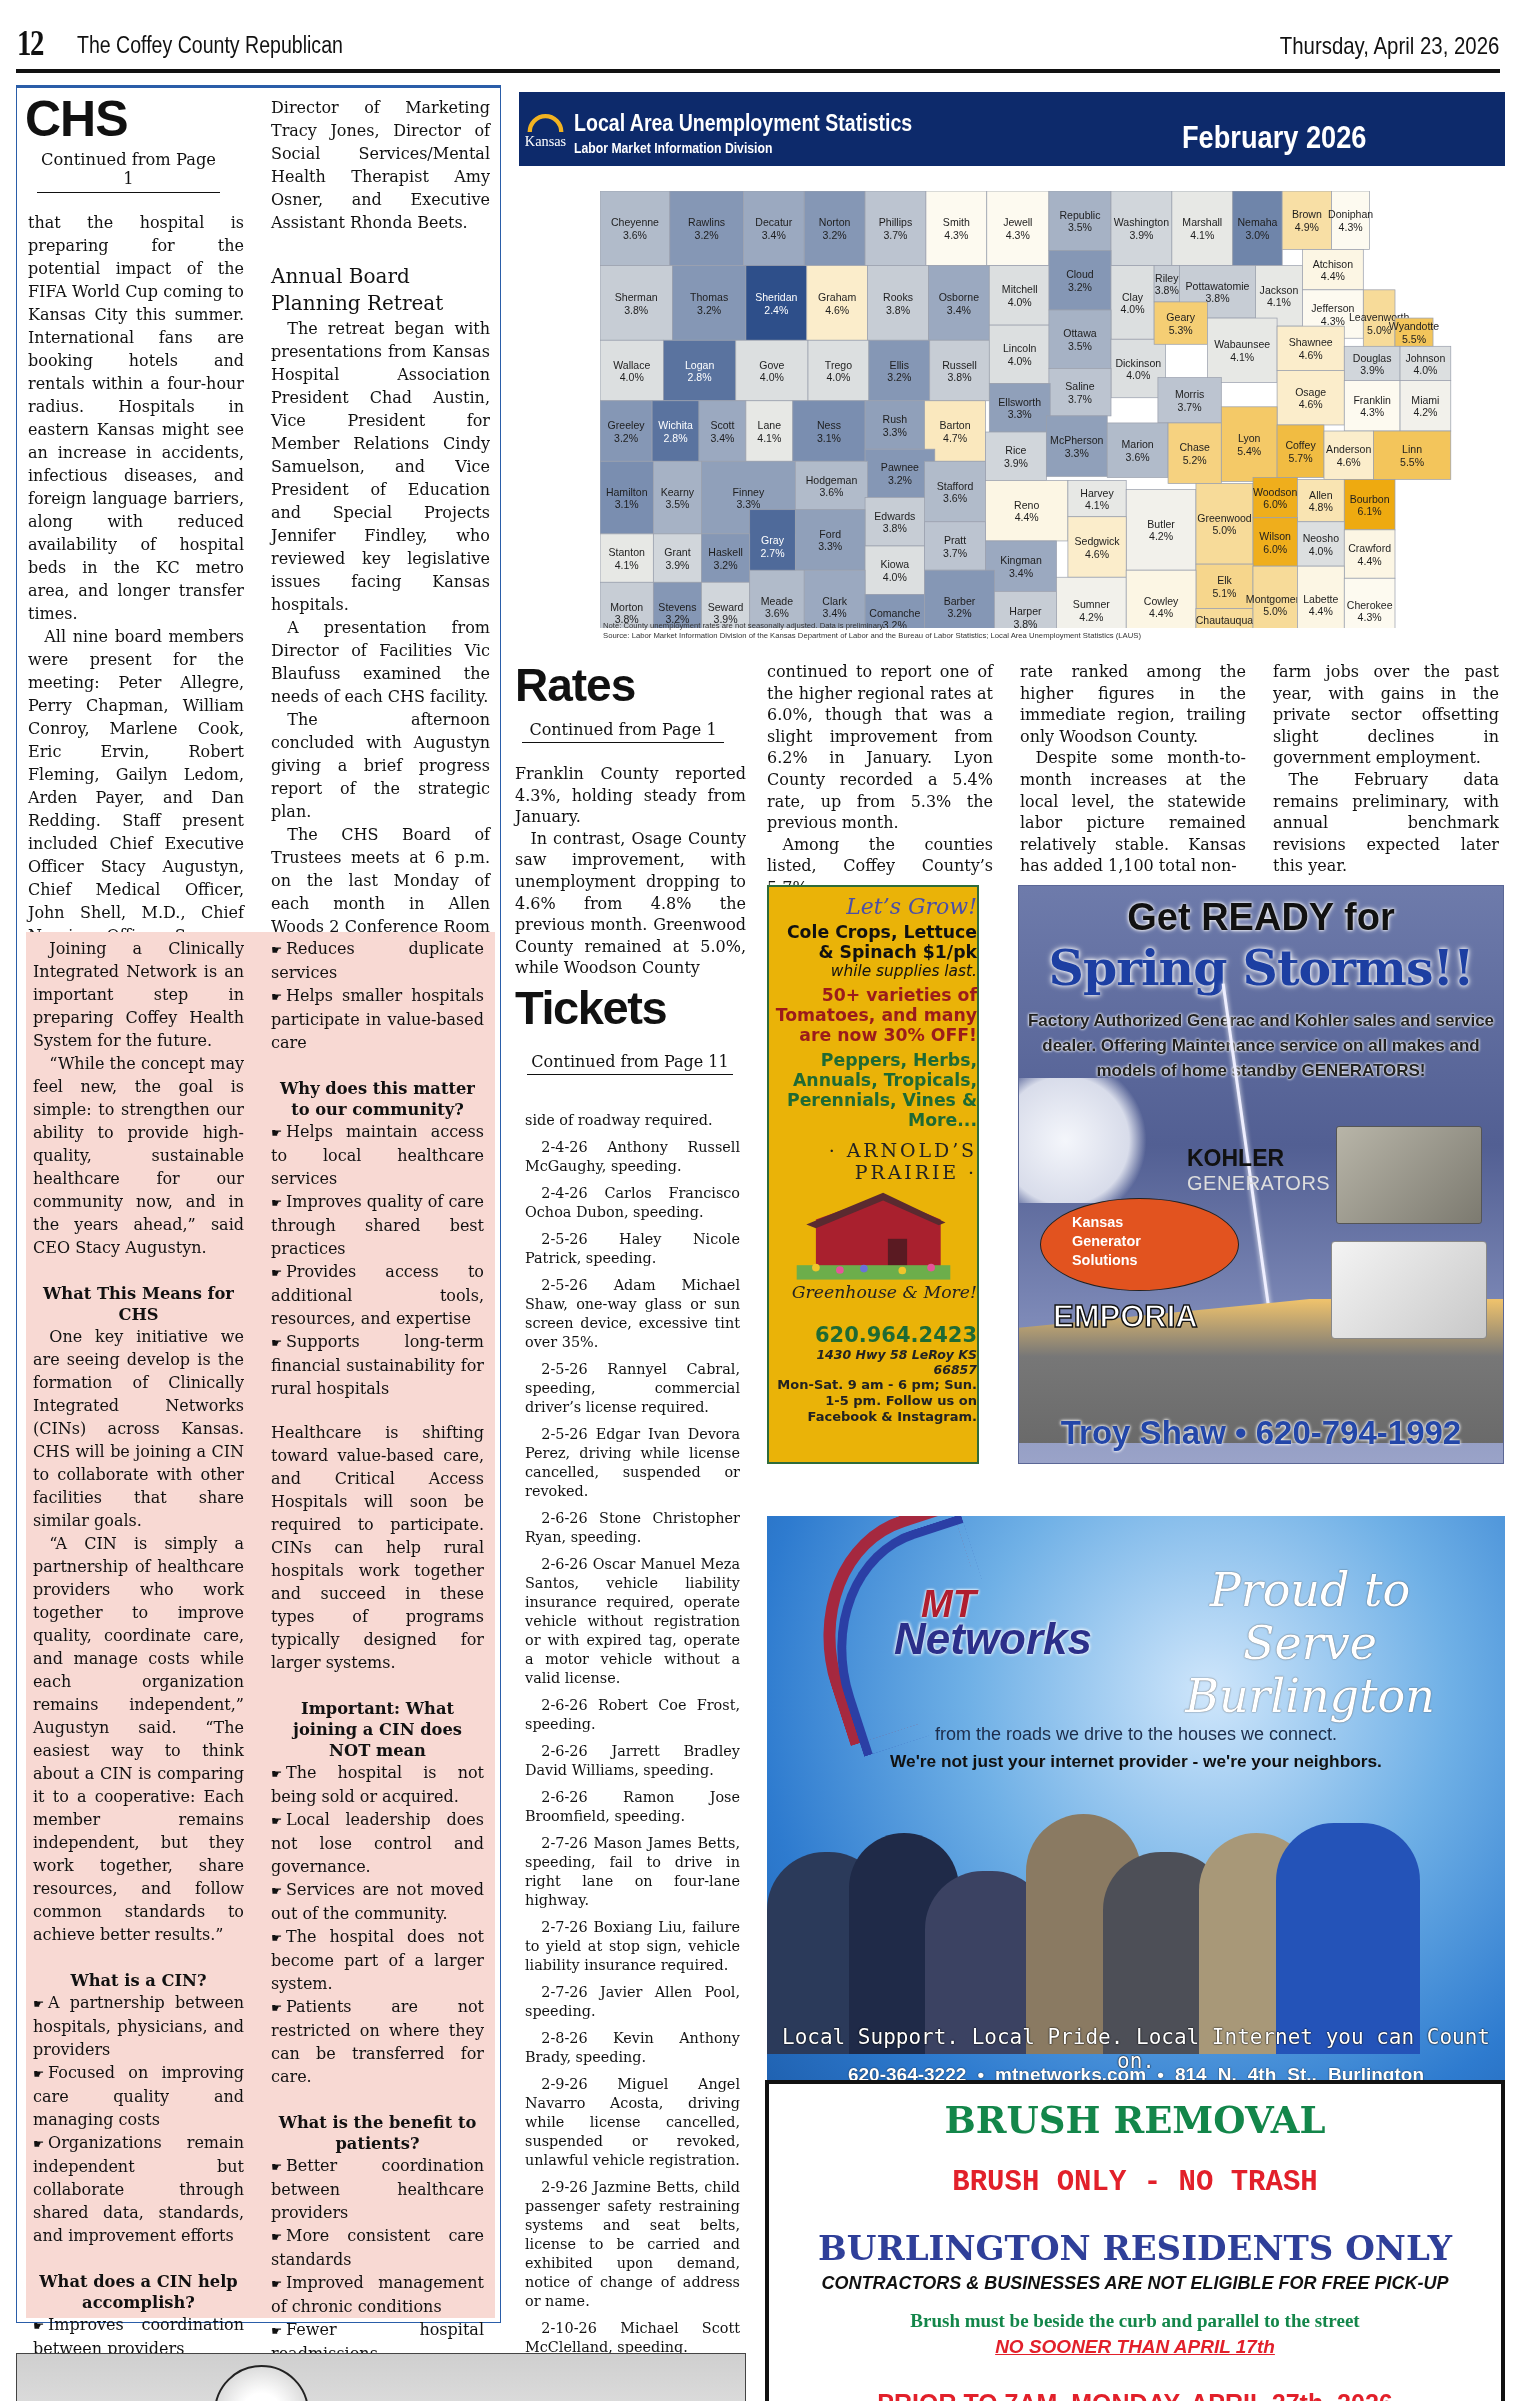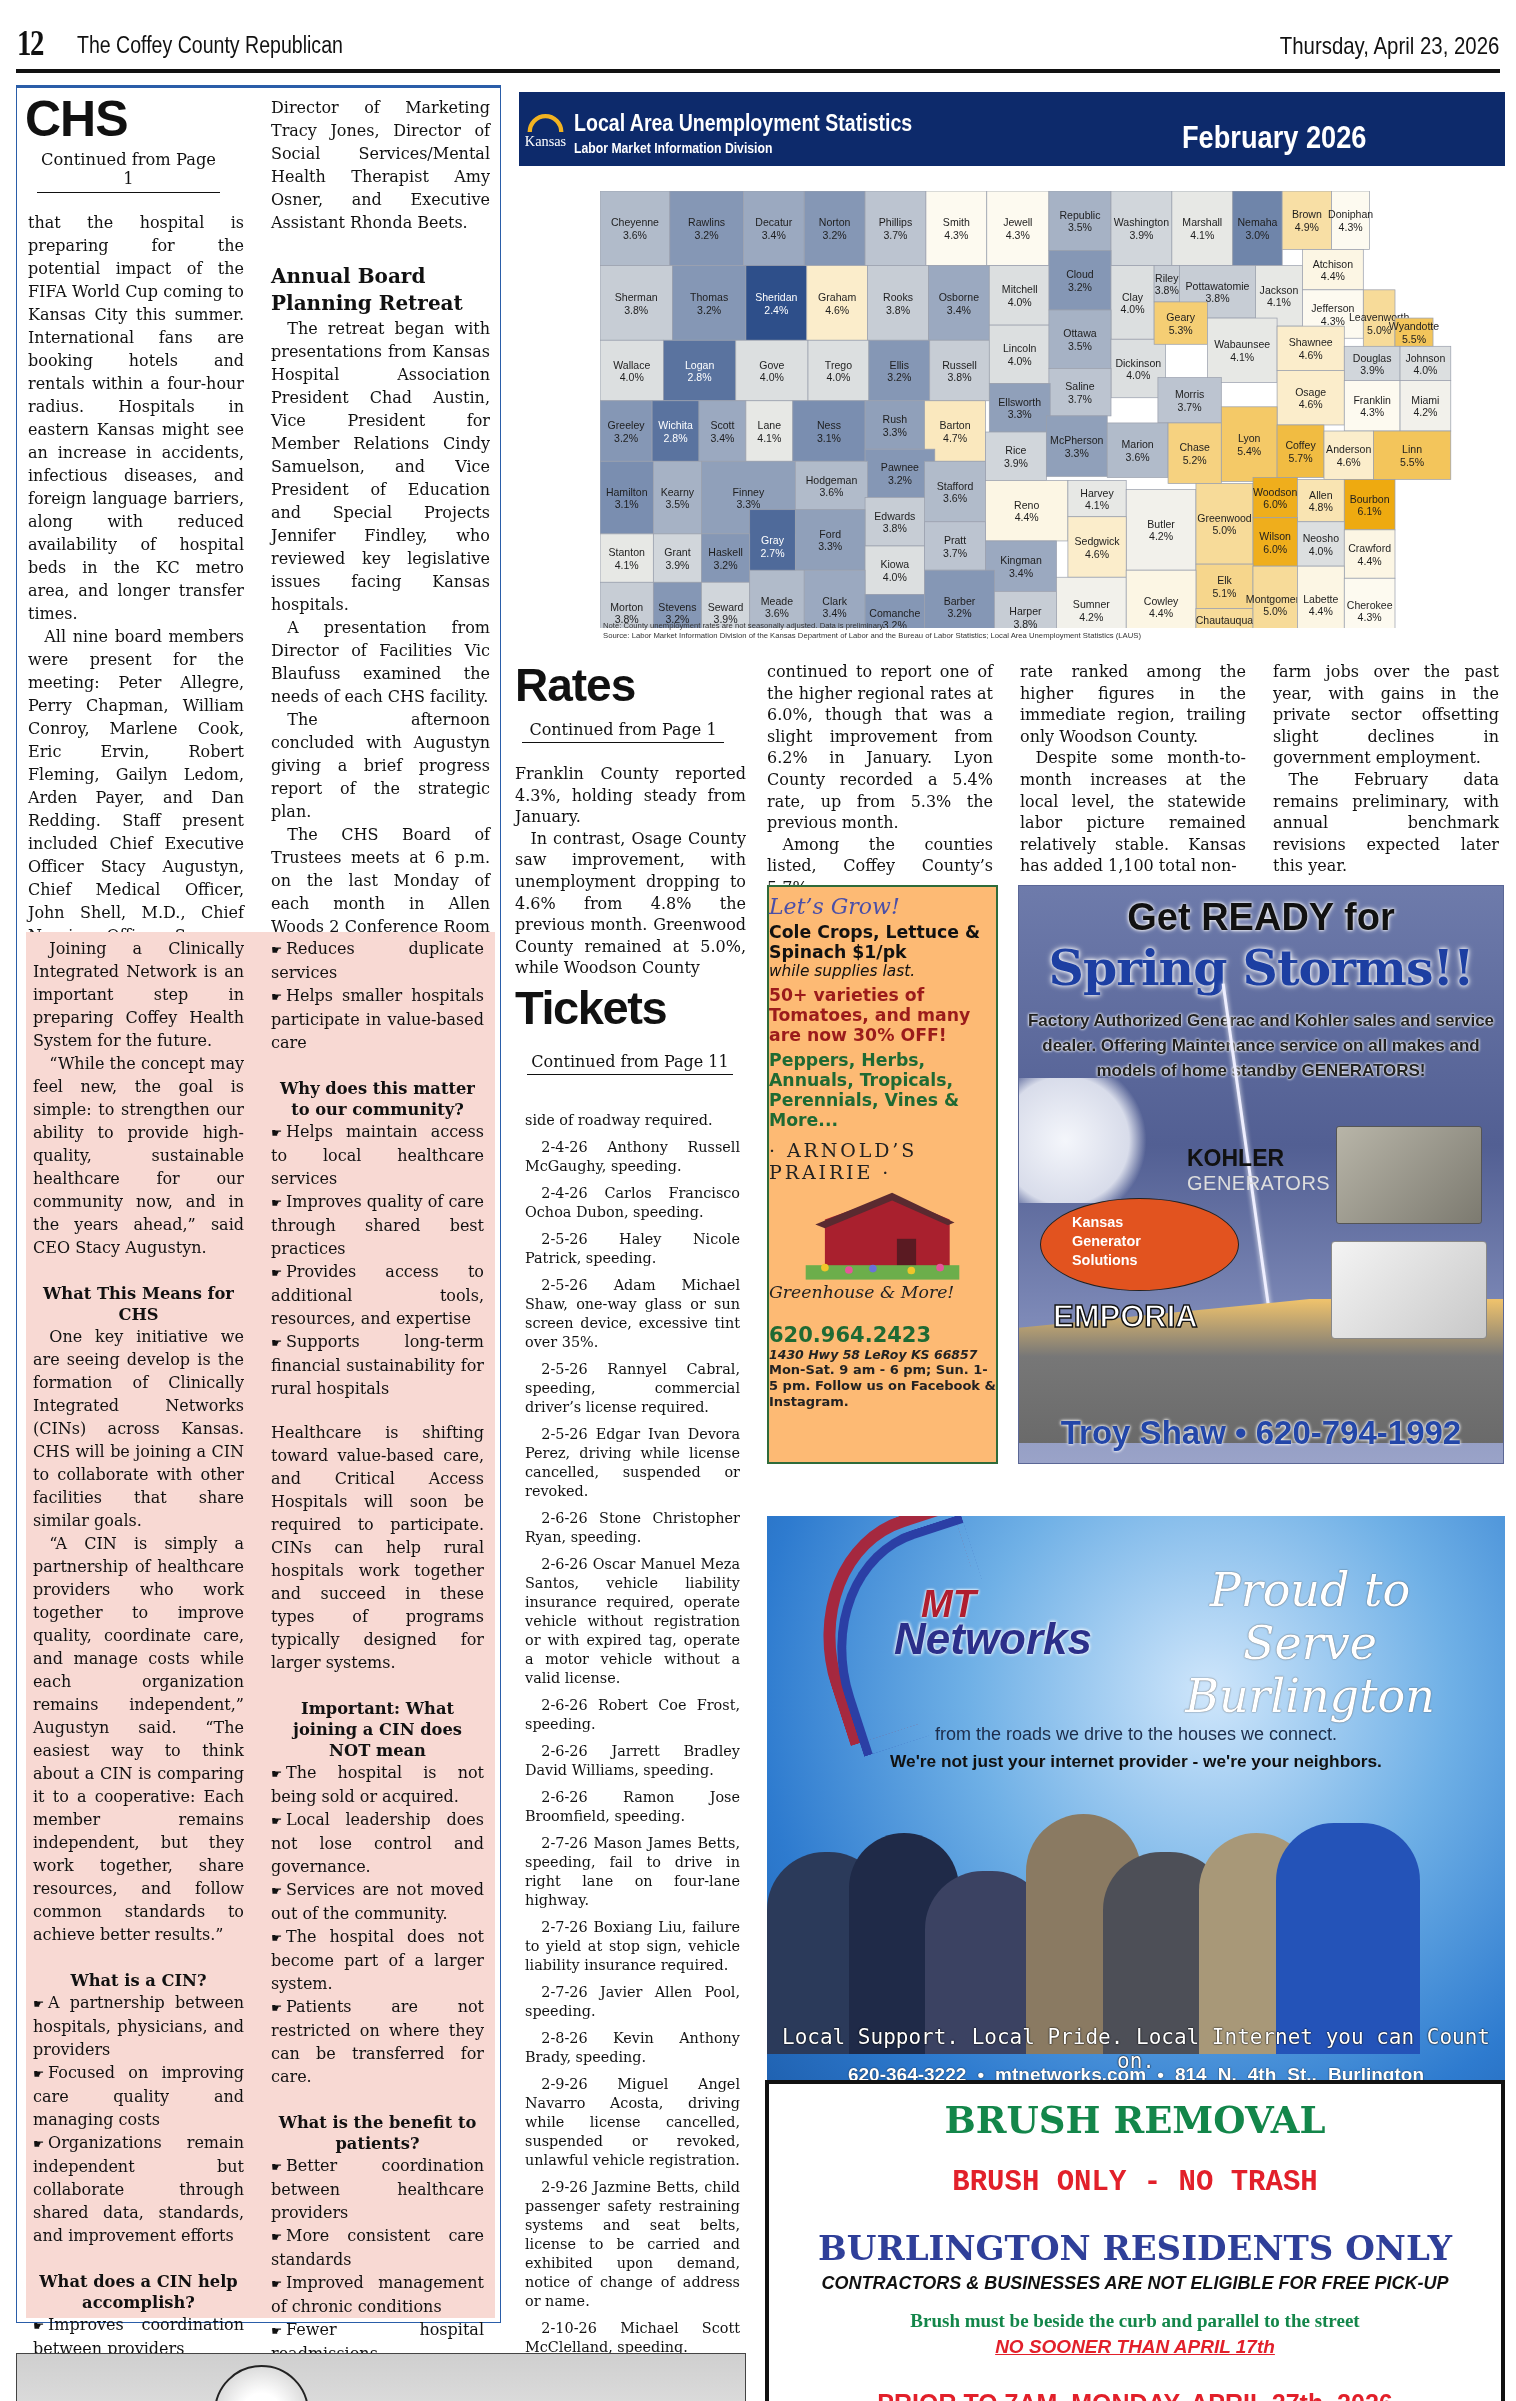--- a/index.html
+++ b/index.html
@@ -14,21 +14,21 @@
 
   
   #chs-box { left: 16.3px; top: 85px; width: 485px; height: 2238px; border: 1.4px solid #2a5da8; border-top: 3.8px solid #2a5da8; box-sizing: border-box; }
   .col-text { font-size: 16px; line-height: 23px; text-align: justify; hyphens: auto; }
   .col-text p { margin: 0; text-indent: 16.3px; }
   .col-text p.noind { text-indent: 0; }
   #chs-title { left: 25px; top: 90px; font-family: "Liberation Sans", sans-serif; font-weight: bold; font-size: 50px; letter-spacing: -1px; }
   #chs-cont { left: 37px; top: 150px; font-size: 16.3px; border-bottom: 1.4px solid #111; padding-bottom: 3.8px; width: 183px; text-align: center; }
   #chs-col1 { left: 28px; top: 211px; width: 216px; }
   #chs-col2 { left: 271px; top: 96px; width: 219px; }
-  .subhead-light { font-size: 20px; line-height: 27px; text-align: left; margin: 29px 0 0 0; font-weight: bold; }
+  .subhead-light { font-size: 20px; line-height: 27px; text-align: left; margin: 29px 0 0 0; font-weight: normal; }
   .byline { font-style: italic; }
 
   
   #pink-box { left: 26px; top: 932px; width: 469px; height: 1386px; background: #f8d9d3; }
   #pink-col1 { left: 33px; top: 937px; width: 211px; }
   #pink-col2 { left: 271px; top: 937px; width: 213px; }
   .pink-head { font-weight: bold; text-align: center; font-size: 16.3px; line-height: 21px; margin: 24px 0 0 0; }
   .bullet { text-indent: 0 !important; }
   .hand { font-family: "DejaVu Sans", sans-serif; font-size: 12.5px; margin-right: 3.8px; }
 
@@ -58,21 +58,21 @@
 
   
   #tickets-title { left: 515px; top: 980px; font-family: "Liberation Sans", sans-serif; font-weight: 900; font-size: 47px; letter-spacing: -1.4px; }
   #tickets-cont { left: 527px; top: 1052px; font-size: 16px; border-bottom: 1.4px solid #111; padding-bottom: 2.9px; width: 206px; text-align: center; }
   #tickets-col { left: 517px; top: 1103px; width: 231px; }
   .tickets-text { font-size: 14.4px; line-height: 19px; text-align: justify; }
   .tickets-text p { margin: 8px; text-indent: 16.3px; }
   .tickets-text p.noind { text-indent: 0; }
 
   
-  #ad-arnold { left: 767px; top: 885px; width: 231px; height: 579px; border: 2.9px solid #2f6b3a; box-sizing: border-box; background: #fdba74; text-align: left; font-family: "DejaVu Sans", sans-serif; }
+  #ad-arnold { left: 767px; top: 885px; width: 212px; height: 579px; border: 2.9px solid #2f6b3a; box-sizing: border-box; background: #eab308; text-align: right; font-family: "DejaVu Sans", sans-serif; }
   #ad-arnold .lg { color: #4a4fa8; font-family: "DejaVu Serif", serif; font-style: italic; font-size: 22px; margin-top: 6.7px; }
   #ad-arnold .l1 { font-weight: bold; font-size: 17.3px; line-height: 20px; color: #111; margin-top: 3.8px; }
   #ad-arnold .l2 { font-style: italic; font-size: 15.4px; color: #111; }
   #ad-arnold .l3 { font-weight: bold; font-size: 17.3px; line-height: 20px; color: #9b1b1b; margin-top: 4.8px; }
   #ad-arnold .l4 { font-weight: bold; font-size: 17.3px; line-height: 20px; color: #1f6a33; margin-top: 4.8px; }
   #ad-arnold .brand { font-family: "DejaVu Serif", serif; font-size: 19px; letter-spacing: 2.9px; margin-top: 8.6px; color: #222; }
   #ad-arnold .tag { font-family: "DejaVu Serif", serif; font-style: italic; font-size: 17.3px; color: #222; }
   #ad-arnold .phone { font-weight: bold; font-size: 21px; color: #1f6a33; margin-top: 21px; }
   #ad-arnold .addr { font-style: italic; font-weight: bold; font-size: 12.5px; color: #222; }
   #ad-arnold .hours { font-size: 13px; line-height: 16px; color: #222; font-weight: bold; }

